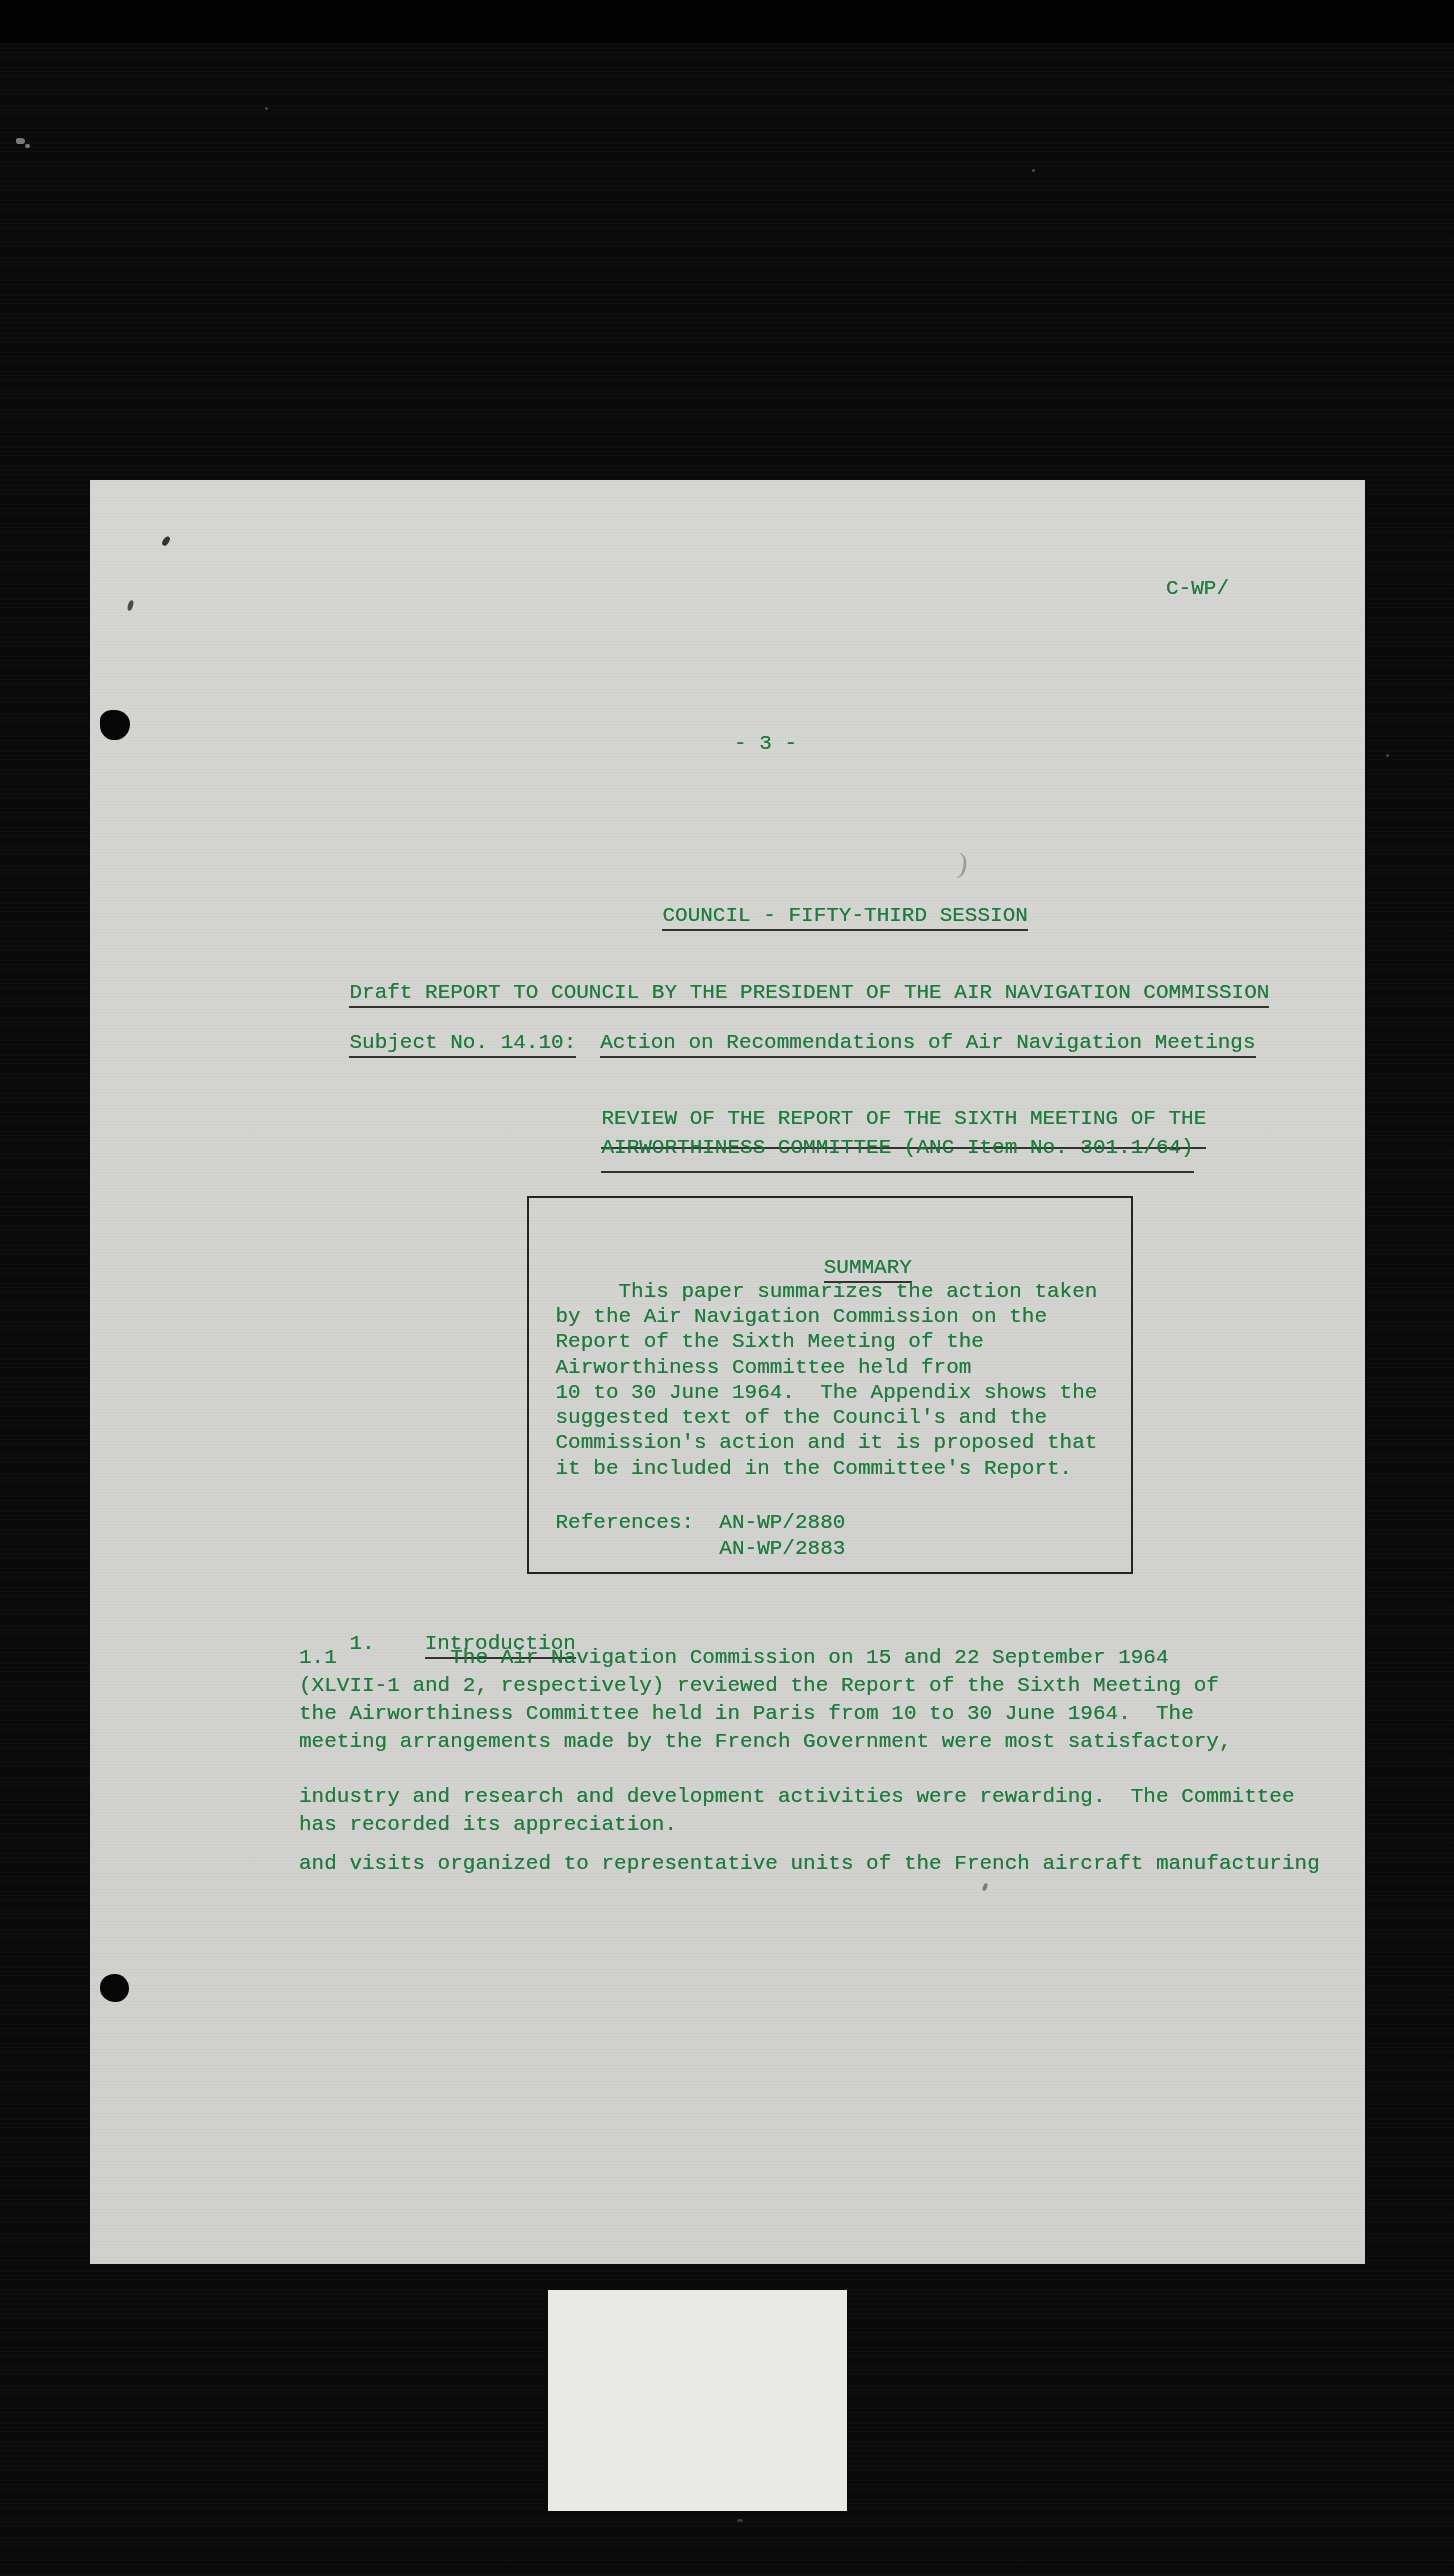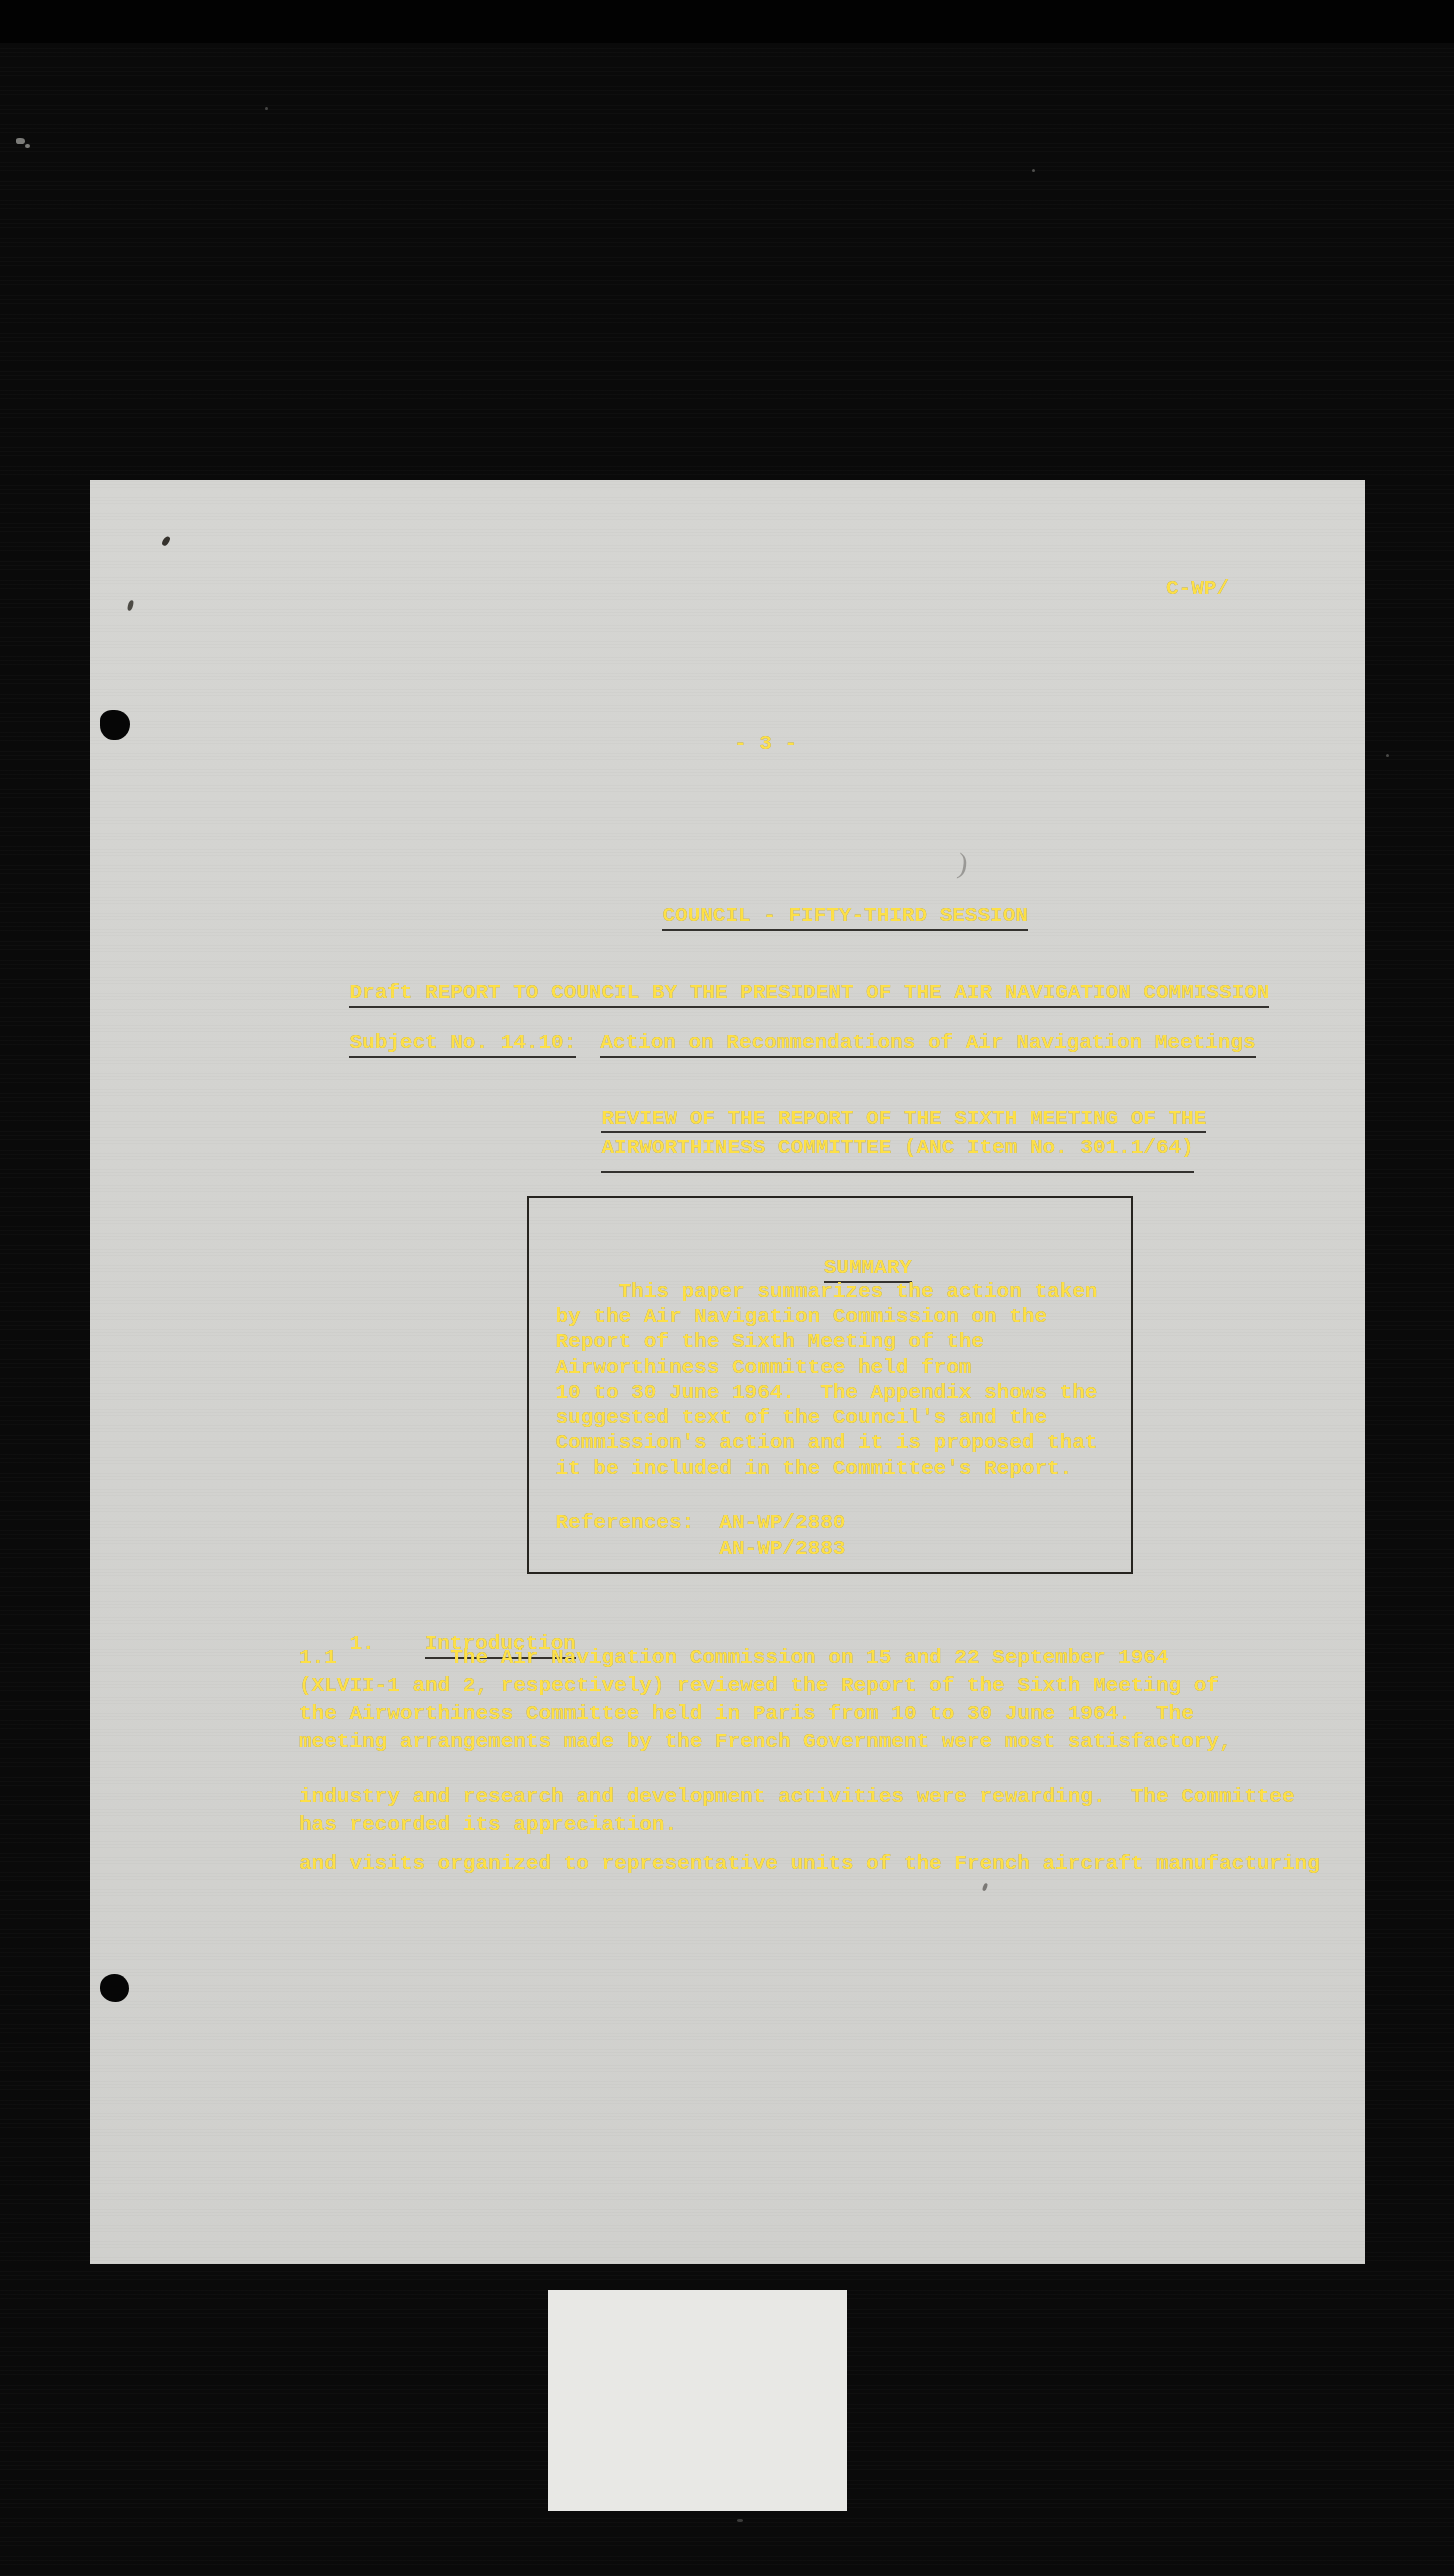--- a/index.html
+++ b/index.html
@@ -7,22 +7,22 @@
          font-family:"Liberation Mono","DejaVu Sans Mono",monospace;}
   .film{position:absolute;left:0;top:43px;width:1455px;height:2533px;background:#0a0a0a;
         background-image:repeating-linear-gradient(0deg,rgba(255,255,255,0.018) 0 0.6px,transparent 0.6px 3.8px);}
   .page{position:absolute;left:90px;top:480px;width:1275px;height:1784px;background:#d3d3d0;
         background-image:repeating-linear-gradient(0deg,rgba(0,0,0,0.02) 0 0.6px,transparent 0.6px 3.2px),
                          linear-gradient(180deg,#d5d5d2 0%,#d2d2cf 55%,#d0d0cd 100%);}
   .slip{position:absolute;left:548px;top:2290px;width:299px;height:221px;background:#e8e8e5;}
   .hole{position:absolute;background:#060606;}
   .hole.h1{left:100px;top:710px;width:30px;height:30px;border-radius:44% 56% 52% 48% / 38% 50% 58% 52%;}
   .hole.h2{left:100px;top:1974px;width:29px;height:28px;border-radius:50% 50% 46% 54% / 48% 52% 50% 50%;}
-  .line{position:absolute;white-space:pre;font-size:21px;line-height:25px;font-weight:700;
-        color:#fde047;text-shadow:0 0 0.6px rgba(43,41,38,0.55);}
+  .line{position:absolute;white-space:pre;font-size:21px;line-height:25px;font-weight:400;
+        color:#15803d;text-shadow:0 0 0.6px rgba(43,41,38,0.55);}
   .u{border-bottom:2.5px solid rgba(38,36,33,0.92);padding-bottom:1.9px;}
   .hdr-underhang{padding-left:61px;}
   .sumbox{position:absolute;left:527px;top:1196px;width:602px;height:374px;border:2.5px solid #26241f;}
   .sumbox .line{position:absolute;}
   .cenhead{left:0;width:602px;text-align:center;}
   .speck{position:absolute;}
   .ink{background:#35322d;border-radius:60% 40% 55% 45%;}
   .dot{background:rgba(235,235,230,0.5);border-radius:50%;}
   .penmark{position:absolute;font-size:29px;color:rgba(60,58,54,0.38);transform:rotate(8deg);
            font-family:"Liberation Serif",serif;}
@@ -63,21 +63,21 @@
 
   <div class="line" style="left:299px;top:955px;">
     <span class="u">Draft REPORT TO COUNCIL BY THE PRESIDENT OF THE AIR NAVIGATION COMMISSION</span>
   </div>
 
   <div class="line" style="left:299px;top:1005px;">
     <span class="u" style="margin-right:24px;">Subject No. 14.10:</span><span class="u">Action on Recommendations of Air Navigation Meetings</span>
   </div>
 
   <div class="line" style="left:551px;top:1081px;">
-    <span class="u" style="padding-bottom:1px;">REVIEW OF THE REPORT OF THE SIXTH MEETING OF THE</span>
+    <span class="u" style="padding-bottom:17px;">REVIEW OF THE REPORT OF THE SIXTH MEETING OF THE</span>
   </div>
   <div class="line" style="left:551px;top:1110px;">
     <span class="u" style="padding-bottom:12px;">AIRWORTHINESS COMMITTEE (ANC Item No. 301.1/64)</span>
   </div>
 
   <div class="sumbox">
     <div class="line cenhead" style="top:32px;">
       <span class="u">SUMMARY</span>
     </div>
     <div class="line" style="left:26.5px;top:81px;">     This paper summarizes the action taken</div>

